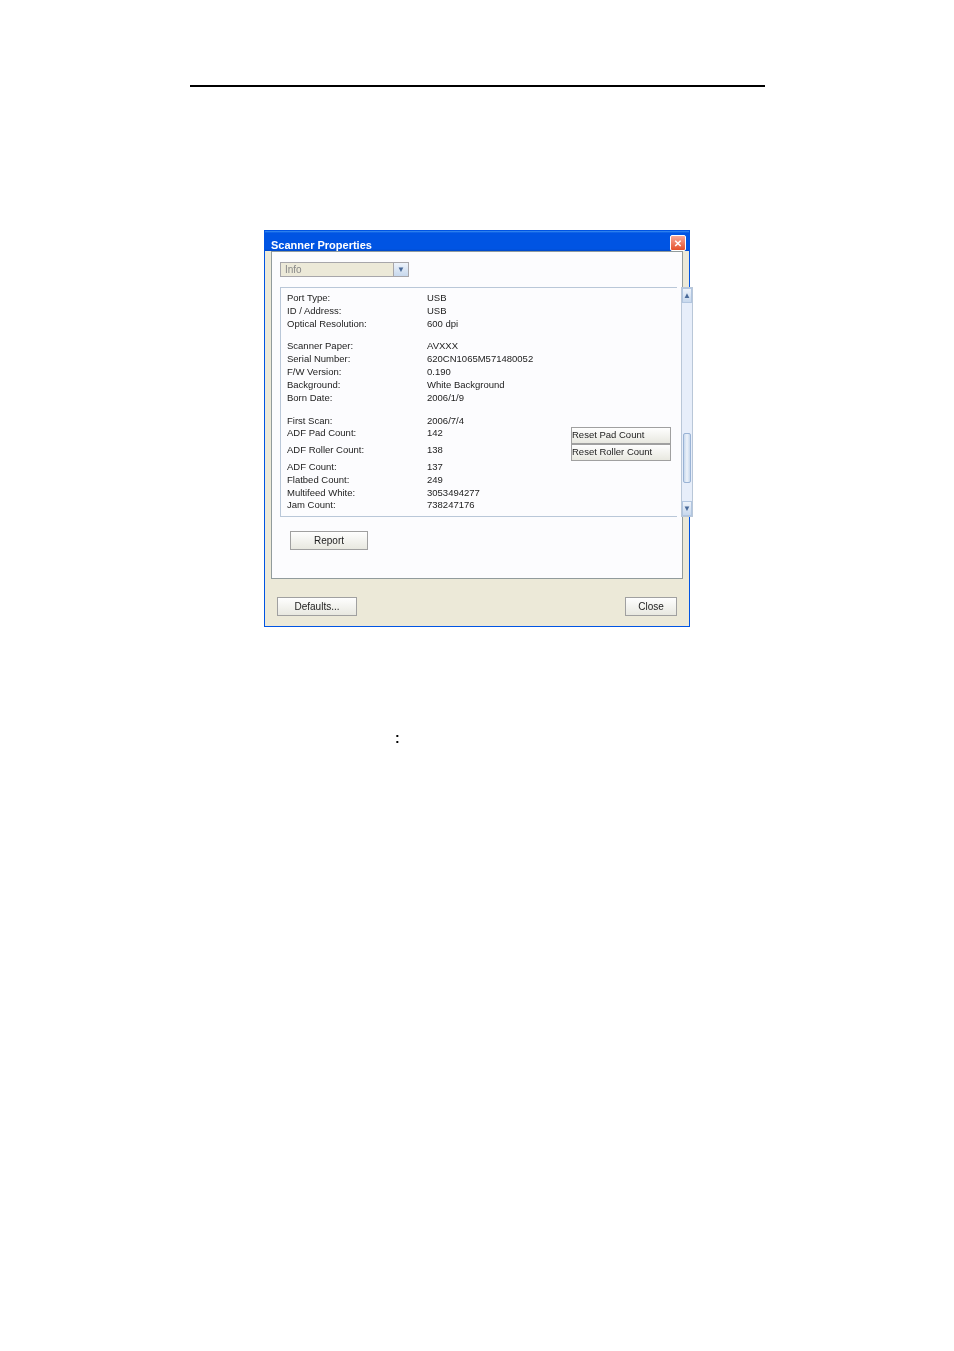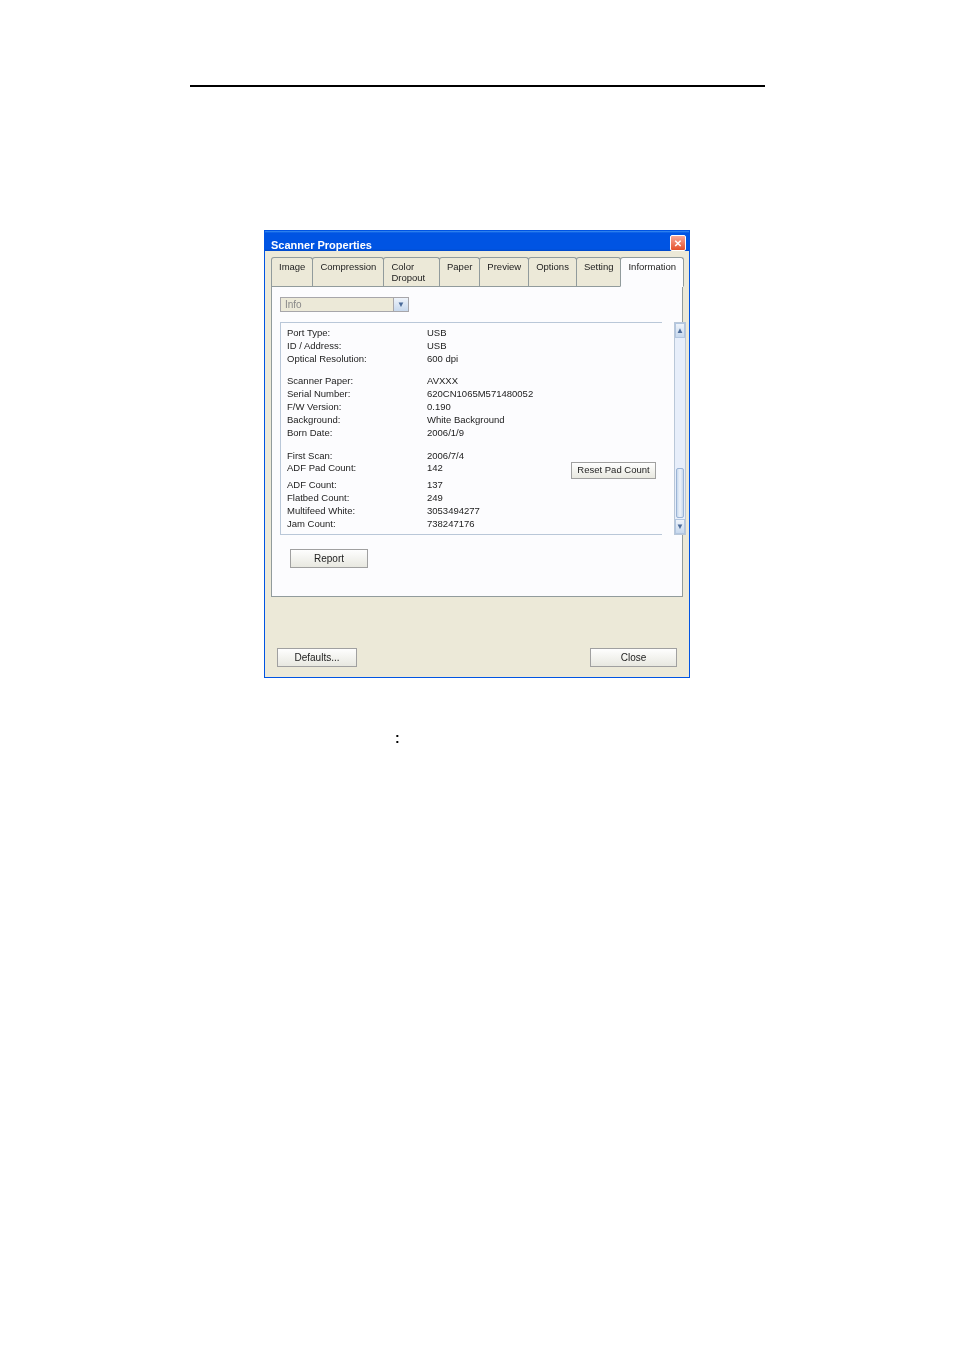--- a/index.html
+++ b/index.html
@@ -102,21 +102,21 @@
       border-left: none;
       background: linear-gradient(to bottom, #eef3fa, #c7d8ed);
       display: flex;
       align-items: center;
       justify-content: center;
       font-size: 8px;
       color: #4a6a99;
     }
     .infoarea {
       display: flex;
-      gap: 12px;
+      gap: 4px;
     }
     .infolist {
       flex: 1;
       border: 1px solid #b9c7d8;
       border-right: none;
       padding: 4px 6px;
       color: #222;
       font-size: 9.5px;
       line-height: 1.35;
       min-height: 204px;
@@ -147,42 +147,41 @@
       height: 50px;
       background: linear-gradient(to right, #c7d8ed, #eef3fa, #c7d8ed);
       border: 1px solid #9ab3d5;
       border-radius: 2px;
     }
     .row3 { display: grid; grid-template-columns: 140px 140px 1fr; align-items: start; }
     .inline-btn {
       border: 1px solid #a0a0a0;
       background: linear-gradient(to bottom, #fefefe, #e8e8e0);
       padding: 1px 0;
-      width: 85px;
-      text-align: center;
+      width: 100px;
+      text-align: left;
       font-size: 9.5px;
       color: #222;
       cursor: pointer;
       margin-left: 4px;
     }
     .report-btn, .defaults-btn, .close-btn2 {
       border: 1px solid #a0a0a0;
       background: linear-gradient(to bottom, #fefefe, #e8e8e0);
       padding: 3px 0;
       width: 78px;
       text-align: center;
       font-size: 10px;
       color: #222;
       cursor: pointer;
-      margin-top: 33px;
     }
     .report-btn { margin: 14px 0 16px 10px; }
     .bottom-bar { display: flex; justify-content: space-between; padding: 12px 12px 10px 12px; }
     .defaults-btn { width: 80px; }
-    .close-btn2 { width: 87px; }
+    .close-btn2 { width: 52px; }
     .spacer-row { height: 10px; }
     .colon::after { content: ":"; }
     .dots {
       position: absolute;
       left: 395px;
       top: 730px;
       font-size: 14px;
       font-weight: bold;
     }
   </style>
@@ -191,30 +190,20 @@
 
 <div class="page-rule"></div>
 
 <div class="window">
 
   <div class="titlebar">
     <span class="titlebar-text">Scanner Properties</span>
     <div class="close-btn">✕</div>
   </div>
 
-  <div class="tabstrip">
-    <div class="tab">Image</div>
-    <div class="tab">Compression</div>
-    <div class="tab">Color Dropout</div>
-    <div class="tab">Paper</div>
-    <div class="tab">Preview</div>
-    <div class="tab">Options</div>
-    <div class="tab">Setting</div>
-    <div class="tab active">Information</div>
-  </div>
 
   <div class="tabpanel">
 
     <div class="dropdown">
       <div class="dd-field">Info</div>
       <div class="dd-btn">▼</div>
     </div>
 
     <div class="infoarea">
       <div class="infolist">
@@ -268,20 +257,27 @@
         <div class="row3">
             <span class="colon">First Scan</span>
             <span>2006/7/4</span>
             <span></span>
           </div>
         <div class="row3">
             <span class="colon">ADF Pad Count</span>
             <span>142</span>
             <span>
               <div class="inline-btn">Reset Pad Count</div>
+            </span>
+          </div>
+        <div class="row3">
+            <span class="colon">ADF Roller Count</span>
+            <span>138</span>
+            <span>
+              <div class="inline-btn">Reset Roller Count</div>
             </span>
           </div>
         <div class="row3">
             <span class="colon">ADF Count</span>
             <span>137</span>
             <span></span>
           </div>
         <div class="row3">
             <span class="colon">Flatbed Count</span>
             <span>249</span>

